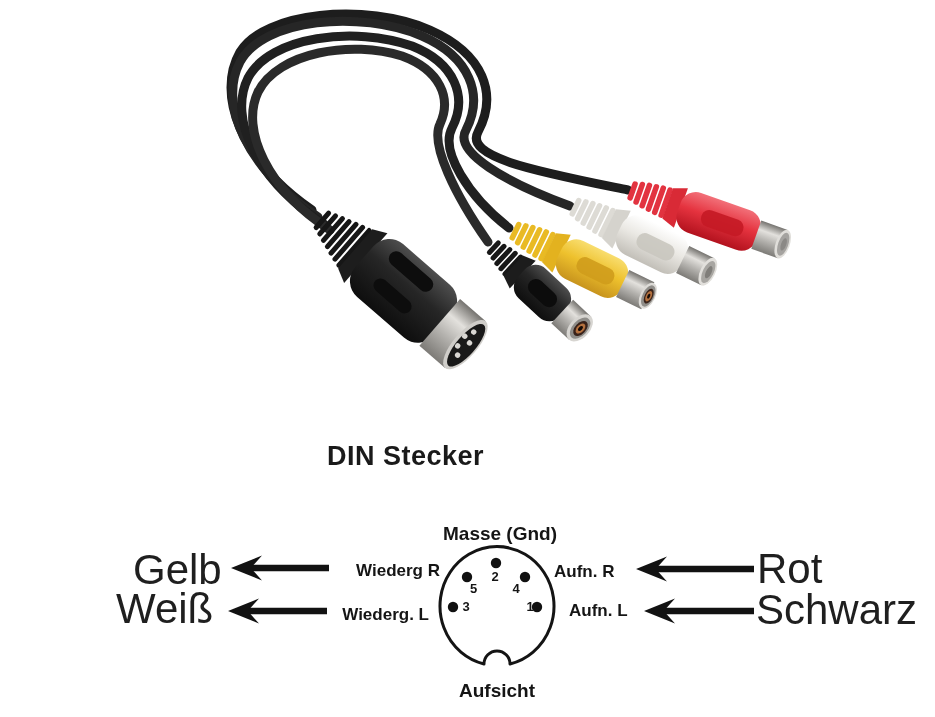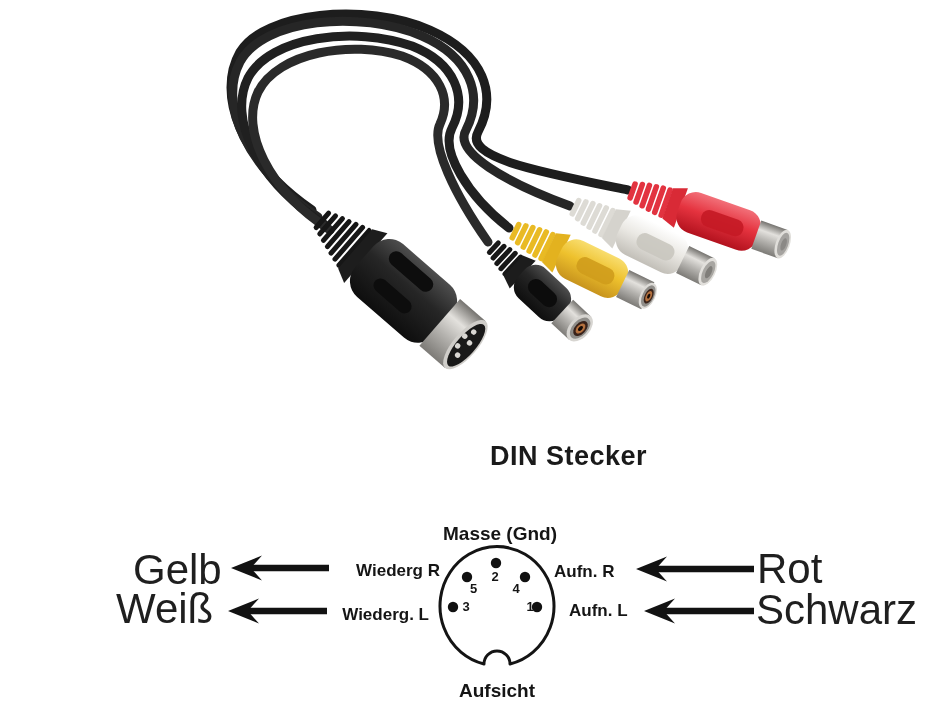--- a/index.html
+++ b/index.html
@@ -2,21 +2,21 @@
 <html><head>
 <meta charset="utf-8">
 <style>
   html,body{margin:0;padding:0;}
   body{
     width:935px;height:717px;background:#ffffff;position:relative;overflow:hidden;
     font-family:"Liberation Sans", sans-serif;
   }
   .abs{position:absolute;}
   .diagram-title{
-    left:327px;top:441px;width:320px;text-align:right;
+    left:327px;top:441px;width:320px;text-align:left;
     font-weight:bold;font-size:27px;color:#1a1a1a;letter-spacing:.5px;
   }
   svg text{fill:#151515;}
   .lbl-small{font-weight:bold;font-size:17px;}
   .lbl-top{font-weight:bold;font-size:19px;}
   .lbl-big{font-weight:normal;font-size:42px;fill:#1f1f1f;}
   .lbl-pin{font-weight:bold;font-size:13px;}
 </style>
 </head>
 <body>

